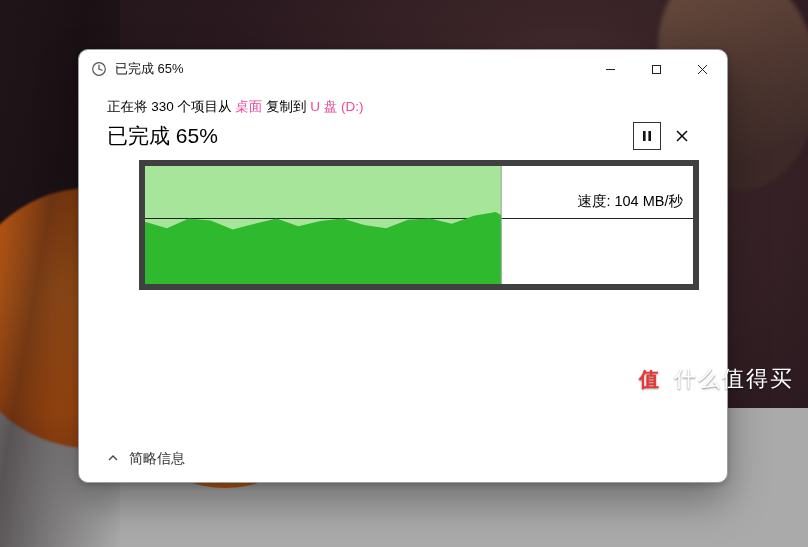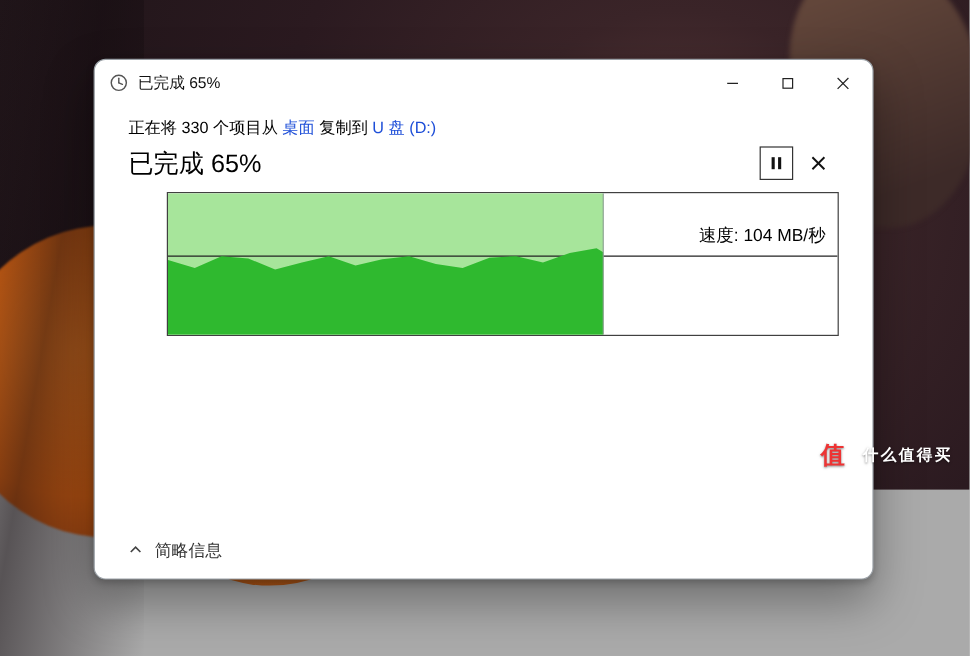--- a/index.html
+++ b/index.html
@@ -56,21 +56,21 @@
     gap: 8px;
     color: #fff;
     text-shadow: 0 1px 2px rgba(0,0,0,.5);
   }
   .wm-circle {
     width: 34px; height: 34px; border-radius: 50%;
     background: #fff; color:#e33; display:flex; align-items:center; justify-content:center;
     font-weight:700; font-size:20px;
     box-shadow: 0 0 0 2px rgba(255,255,255,.15);
   }
-  .wm-text { font-size: 13px; letter-spacing: 2px; font-weight:700;}
+  .wm-text { font-size: 22px; letter-spacing: 2px; font-weight:400;}
 
   
   .dialog {
     position: absolute;
     left: 78px;
     top: 49px;
     width: 648px;
     height: 432px;
     background: #fff;
     border: 1px solid #9aa0a6;
@@ -98,36 +98,36 @@
     color:#222;
   }
 
   .body {
     padding: 6px 28px 0 28px;
     flex:1;
     position:relative;
     color:#000;
   }
   .copy-line { font-size: 13.5px; margin-top:4px; }
-  .copy-line a { color:#1d4ed8; text-decoration:none; }
+  .copy-line a { color:#ec4899; text-decoration:none; }
   .progress-line {
     display:flex; align-items:center; margin-top:6px;
   }
   .progress-text { font-size: 21px; flex:1; }
   .ctrlbtn {
     width:26px;height:26px;border:1.5px solid #333; display:flex;align-items:center;justify-content:center;
     margin-left:4px; background:#fff;
   }
   .ctrlbtn.noborder{ border:none; font-size:20px; font-weight:300; width:34px;}
   
   .chart-wrap{
     margin-top:10px;
     position:relative;
     height:118px;
-    border:1px solid #404040;
+    border:6px solid #404040;
     margin-left:32px;
   }
   .chart-svg{ display:block; width:100%; height:100%;}
   .speed-label{
     position:absolute; right:10px; top:26px; font-size:14.5px; color:#000;
     background:transparent;
   }
 
   .details{
     margin-top:16px; font-size:14.5px; line-height:1.6;

